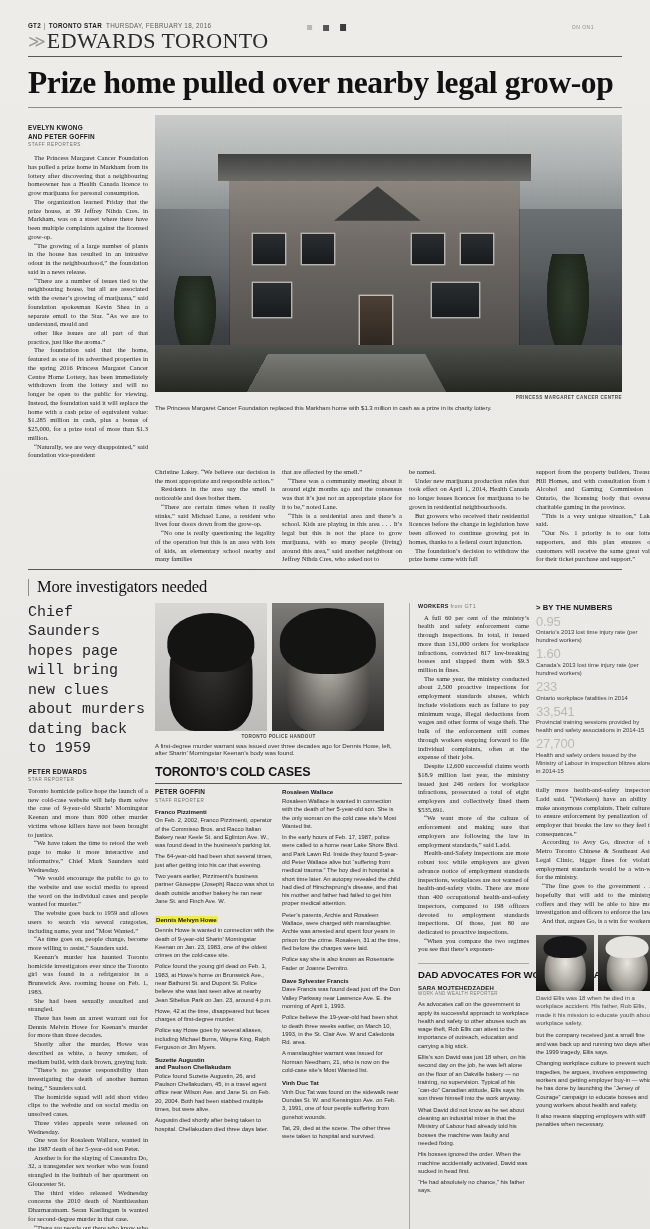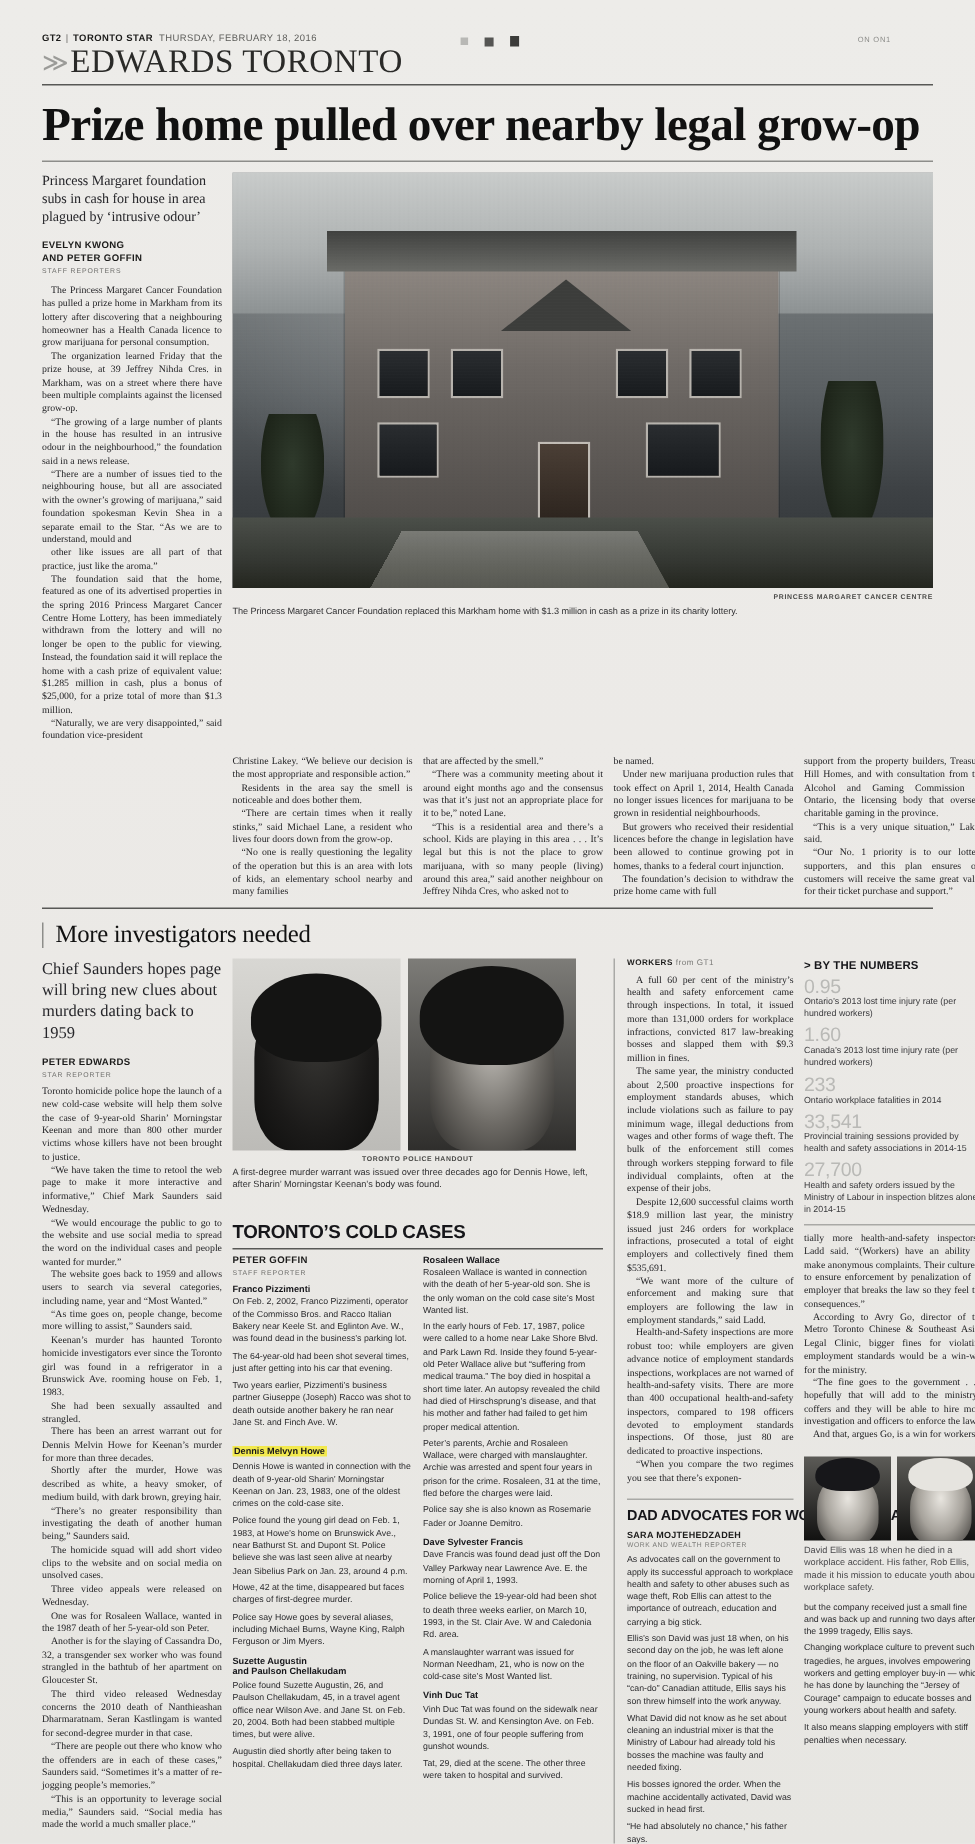--- a/index.html
+++ b/index.html
@@ -104,37 +104,37 @@
   
   .hl2-row { display: flex; align-items: flex-start; margin-top: 9px; }
   .hl2-left { width: 478px; flex: none; }
   .hl2-right { flex: 1; padding-left: 8px; border-left: 1px solid #8d8d8a; }
   .headline2 { font-family: "Liberation Serif", serif; font-size: 20.5px; color: #111; letter-spacing: -.3px; line-height: 1; white-space: nowrap; }
   .headline3 { font-family: "Liberation Serif", serif; font-size: 16.5px; color: #111; letter-spacing: -.2px; line-height: 1; white-space: nowrap; }
 
   .mid-area { display: flex; margin-top: 7px; gap: 7px; }
   .m-col { width: 120px; flex: none; }
 
-  .deck2 { font-family: Liberation Serif, serif; font-size: 11px; line-height: 1.3; color: #26262a; }
+  .deck2 { font-family: Liberation Mono, monospace; font-size: 15px; line-height: 1.3; color: #26262a; }
 
   
   .pol-photos { display: flex; gap: 5px; }
   .pol-ph { width: 112px; height: 128px; position: relative; overflow: hidden;
     background: linear-gradient(180deg,#d8d7d3,#bcbbb7); }
   .pol-ph.dark { background: linear-gradient(180deg,#7d7c78,#2f2e2c); }
   .pol-head { position: absolute; left: 50%; transform: translateX(-50%); bottom: 0;
     width: 74%; height: 88%; border-radius: 46% 46% 30% 30%;
     background: radial-gradient(ellipse at 50% 30%, #3a3936 0%, #1b1a19 62%, #0d0d0c 100%); }
   .pol-head.light { background: radial-gradient(ellipse at 50% 32%, #c9c6c0 0%, #6d6a65 55%, #2a2927 100%); }
   .pol-hair { position: absolute; left: 50%; transform: translateX(-50%); top: 6%;
     width: 78%; height: 46%; border-radius: 50% 50% 42% 42%; background: #141413; }
   .pol-cap { font-family: "Liberation Sans", sans-serif; font-size: 4.6px; letter-spacing: .4px; color: #4a4a48; font-weight: bold; text-align: center; margin-top: 3px; }
   .pol-caption { font-family: "Liberation Sans", sans-serif; font-size: 6.1px; color: #303032; margin-top: 3px; line-height: 1.3; }
 
-  .cold-title { font-family: "Liberation Sans", sans-serif; font-weight: bold; font-size: 12.5px; letter-spacing: -.2px; color: #16161a; margin-top: 20px; }
+  .cold-title { font-family: "Liberation Sans", sans-serif; font-weight: bold; font-size: 12.5px; letter-spacing: -.2px; color: #16161a; margin-top: 8px; }
   .rule-cold { border-top: 1px solid #585856; margin-top: 4px; }
 
   .sans-body { font-family: "Liberation Sans", sans-serif; font-size: 5.85px; line-height: 1.42; color: #2b2b2e; }
   .sans-body p { margin-bottom: 3px; }
   .case-name { font-family: "Liberation Sans", sans-serif; font-weight: bold; font-size: 6.1px; color: #16161a; margin-top: 5px; margin-bottom: 1.5px; }
   .case-name.hl { background: #f2e94e; display: inline-block; padding: 0 1px; }
 
   .kicker { font-family: "Liberation Sans", sans-serif; font-size: 5.4px; font-weight: bold; color: #1b1b1a; letter-spacing: .35px; }
   .kicker em { font-style: normal; font-weight: normal; color: #7a7a77; }
 
@@ -187,21 +187,20 @@
       <h1 class="section-title">EDWARDS TORONTO</h1>
     </div>
     <div class="rule-thick"></div>
   </div>
 
   <div class="headline">Prize home pulled over nearby legal grow-op</div>
   <div class="rule-thin"></div>
 
   <div class="top-area">
     <div class="col-left">
-      <div class="deck">Princess Margaret foundation subs in cash for house in area plagued by ‘intrusive odour’</div>
       <div class="byline">
         <div>EVELYN KWONG</div>
         <div>AND PETER GOFFIN</div>
       </div>
       <div class="byline-sub">STAFF REPORTERS</div>
       <div class="body-text">
         <p>The Princess Margaret Cancer Foundation has pulled a prize home in Markham from its lottery after discovering that a neighbouring homeowner has a Health Canada licence to grow marijuana for personal consumption.</p>
         <p>The organization learned Friday that the prize house, at 39 Jeffrey Nihda Cres. in Markham, was on a street where there have been multiple complaints against the licensed grow-op.</p>
         <p>“The growing of a large number of plants in the house has resulted in an intrusive odour in the neighbourhood,” the foundation said in a news release.</p>
         <p>“There are a number of issues tied to the neighbouring house, but all are associated with the owner’s growing of marijuana,” said foundation spokesman Kevin Shea in a separate email to the Star. “As we are to understand, mould and</p>

